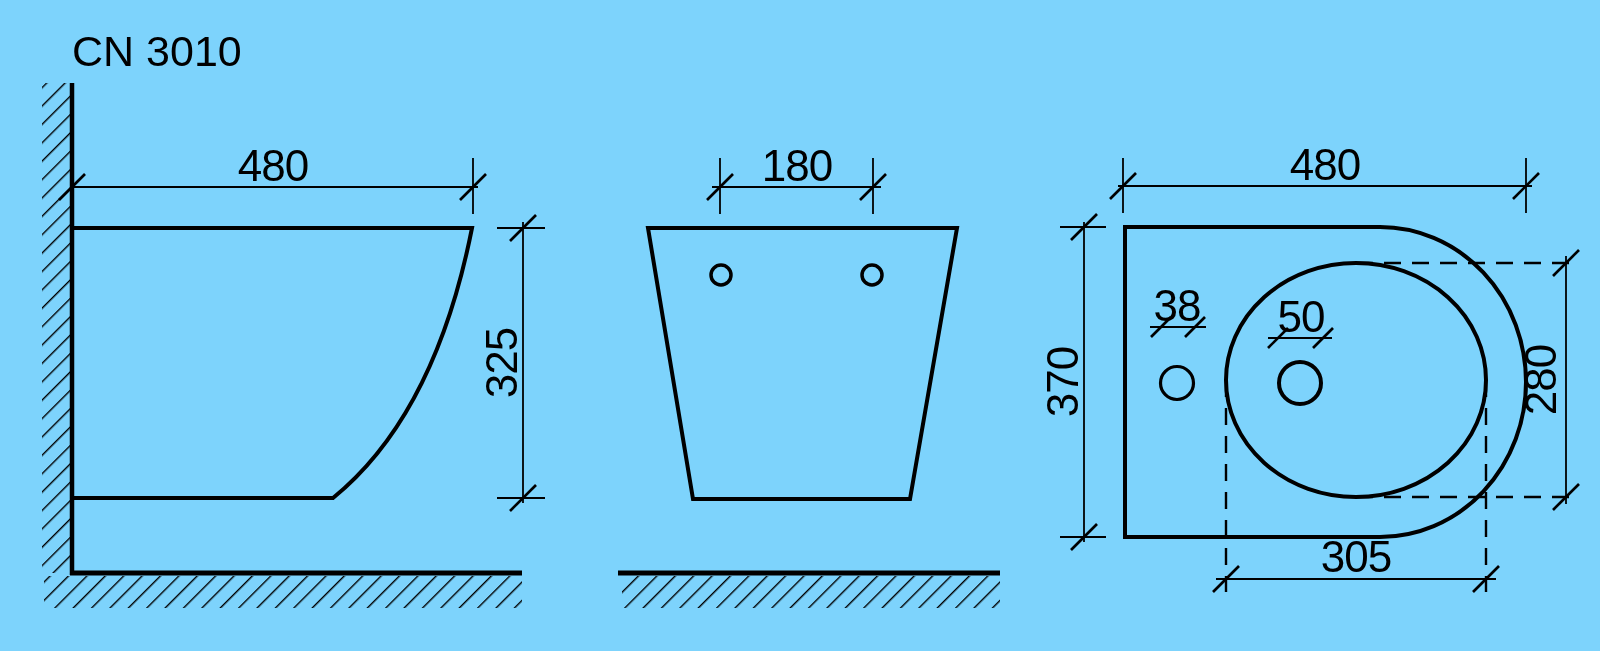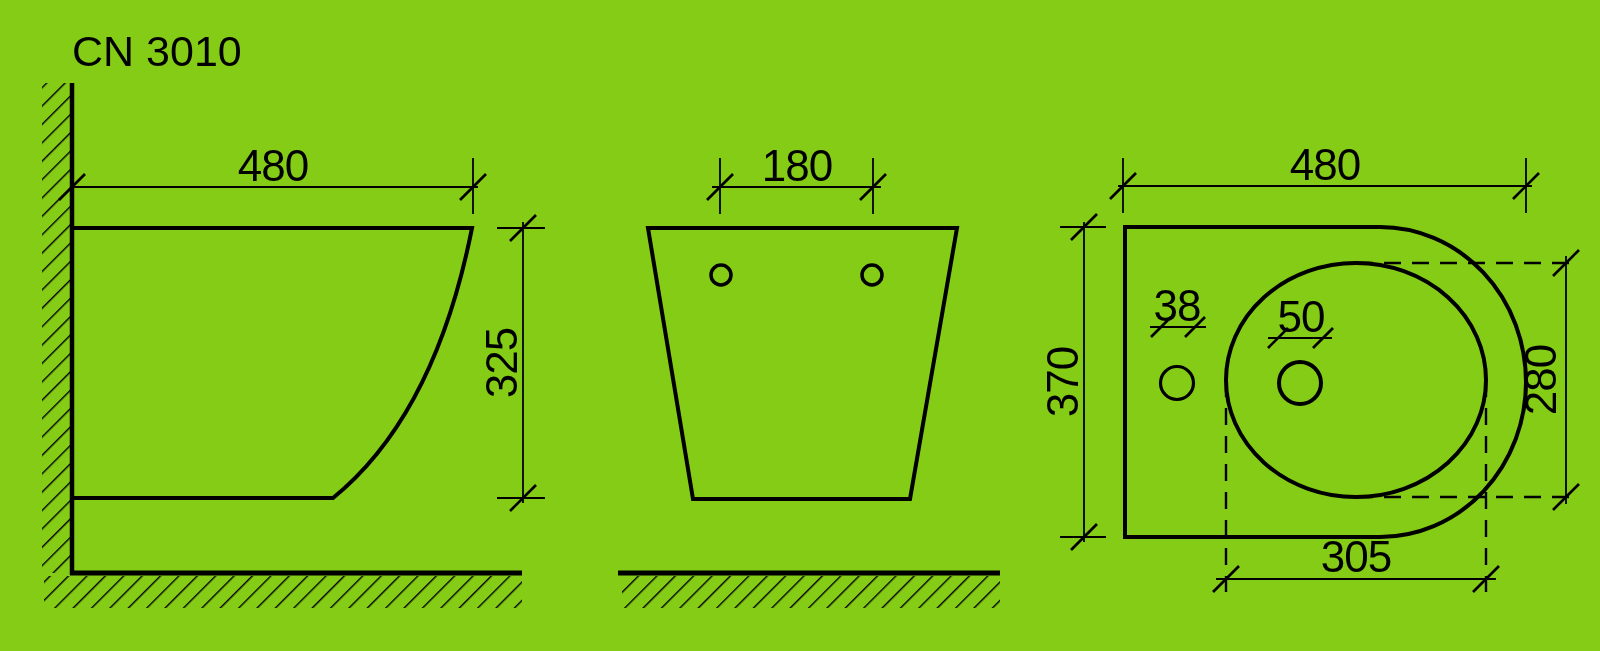--- a/index.html
+++ b/index.html
@@ -1,16 +1,16 @@
 <!DOCTYPE html>
 <html><head>
 <meta charset="utf-8">
 <style>
   html,body{margin:0;padding:0;background:#fff;}
-  .stage{position:relative;width:1600px;height:651px;background:#84cc16;overflow:hidden;
+  .stage{position:relative;width:1600px;height:651px;background:#7dd3fc;overflow:hidden;
          font-family:"Liberation Sans",sans-serif;}
   svg{display:block;}
   .outline{fill:none;stroke:#000;stroke-width:4;stroke-linejoin:miter;}
   .heavy{stroke:#000;stroke-width:5;fill:none;}
   .wall{stroke:#000;stroke-width:4.5;fill:none;}
   .thin{stroke:#000;stroke-width:1.8;fill:none;}
   .tick{stroke:#000;stroke-width:2.6;fill:none;}
   .dashed{stroke:#000;stroke-width:2.4;fill:none;stroke-dasharray:17 11;}
   .hole{fill:none;stroke:#000;}
   .dimtext{font-size:44px;fill:#000;text-anchor:middle;letter-spacing:-1px;}

